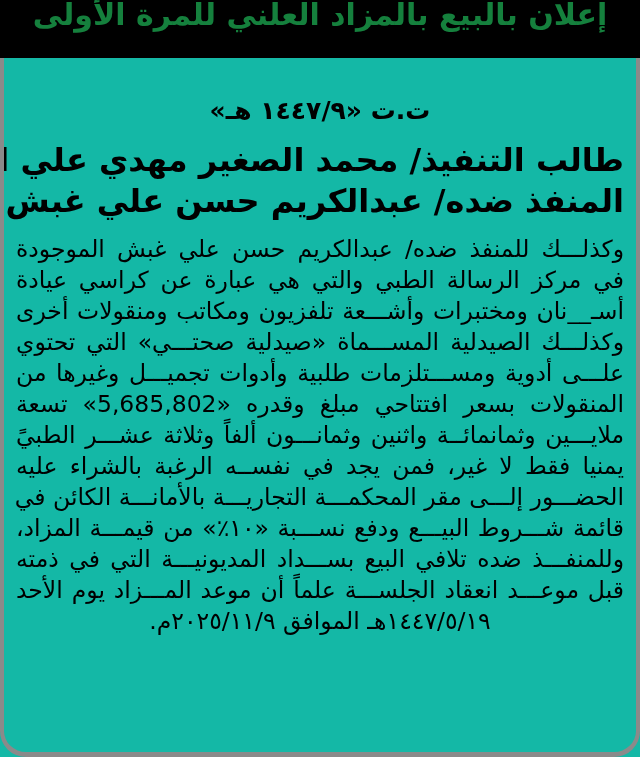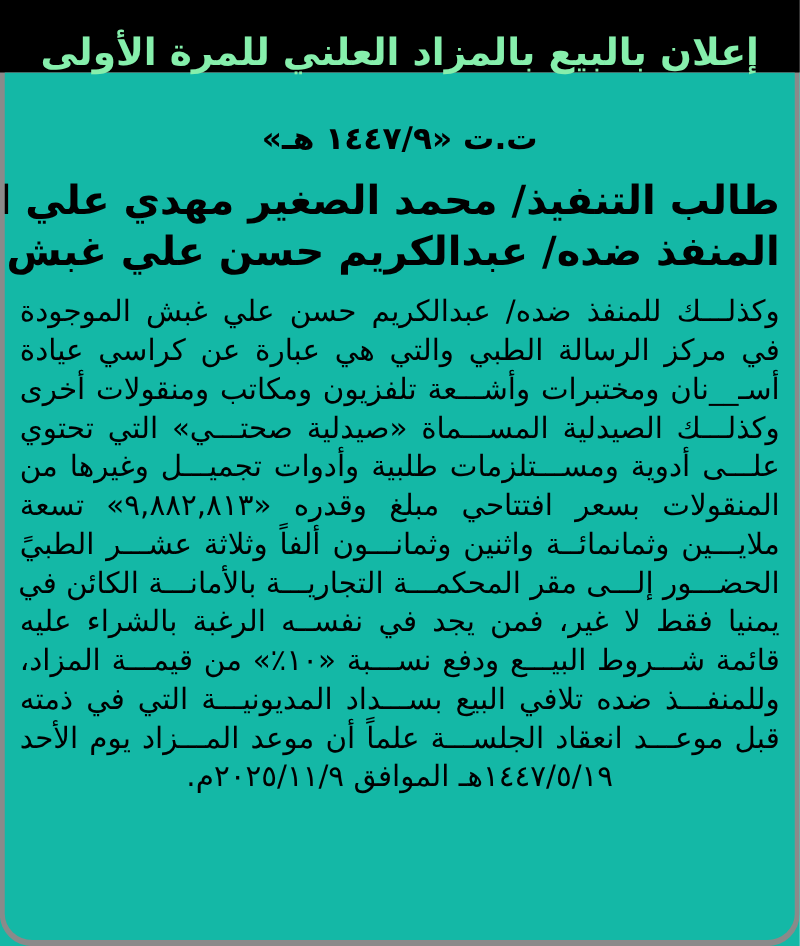--- a/index.html
+++ b/index.html
@@ -41,25 +41,25 @@
     border-bottom-right-radius: 26px;
     pointer-events: none;
     z-index: 5;
   }
 
   
   #banner {
     position: relative;
     z-index: 6;
     background: #000000;
-    color: #86efac;
+    color: #15803d;
     height: 58px;
     min-height: 58px;
     display: flex;
-    align-items: flex-end;
+    align-items: flex-start;
     justify-content: center;
     padding: 0 8px;
     box-sizing: border-box;
   }
   #banner-title {
     font-size: 30px;
     font-weight: bold;
     letter-spacing: 0px;
     line-height: 1;
     white-space: nowrap;
@@ -132,24 +132,24 @@
       <div class="party-line">طالب التنفيذ/ محمد الصغير مهدي علي الزيادي</div>
       <div class="party-line">المنفذ ضده/ عبدالكريم حسن علي غبش</div>
     </div>
 
     <div id="body-text">
       <div class="body-line">وكذلـــك للمنفذ ضده/ عبدالكريم حسن علي غبش الموجودة</div>
       <div class="body-line">في مركز الرسالة الطبي والتي هي عبارة عن كراسي عيادة</div>
       <div class="body-line">أسـ__نان ومختبرات وأشـــعة تلفزيون ومكاتب ومنقولات أخرى</div>
       <div class="body-line">وكذلـــك الصيدلية المســـماة «صيدلية صحتـــي» التي تحتوي</div>
       <div class="body-line">علـــى أدوية ومســـتلزمات طلبية وأدوات تجميـــل وغيرها من</div>
-      <div class="body-line">المنقولات بسعر افتتاحي مبلغ وقدره «٩,٨٨٢,٨١٣» تسعة</div>
+      <div class="body-line">المنقولات بسعر افتتاحي مبلغ وقدره «5,685,802» تسعة</div>
       <div class="body-line">ملايـــين وثمانمائــة واثنين وثمانـــون ألفاً وثلاثة عشـــر الطبيً</div>
+      <div class="body-line">يمنيا فقط لا غير، فمن يجد في نفســه الرغبة بالشراء عليه</div>
       <div class="body-line">الحضـــور إلـــى مقر المحكمـــة التجاريـــة بالأمانـــة الكائن في</div>
-      <div class="body-line">يمنيا فقط لا غير، فمن يجد في نفســه الرغبة بالشراء عليه</div>
       <div class="body-line">قائمة شـــروط البيـــع ودفع نســـبة «١٠٪» من قيمـــة المزاد،</div>
       <div class="body-line">وللمنفـــذ ضده تلافي البيع بســـداد المديونيـــة التي في ذمته</div>
       <div class="body-line">قبل موعـــد انعقاد الجلســـة علماً أن موعد المـــزاد يوم الأحد</div>
       <div class="body-line last-line">١٤٤٧/٥/١٩هـ الموافق ٢٠٢٥/١١/٩م.</div>
     </div>
 
   </div>
 </div>
 
 </body></html>

